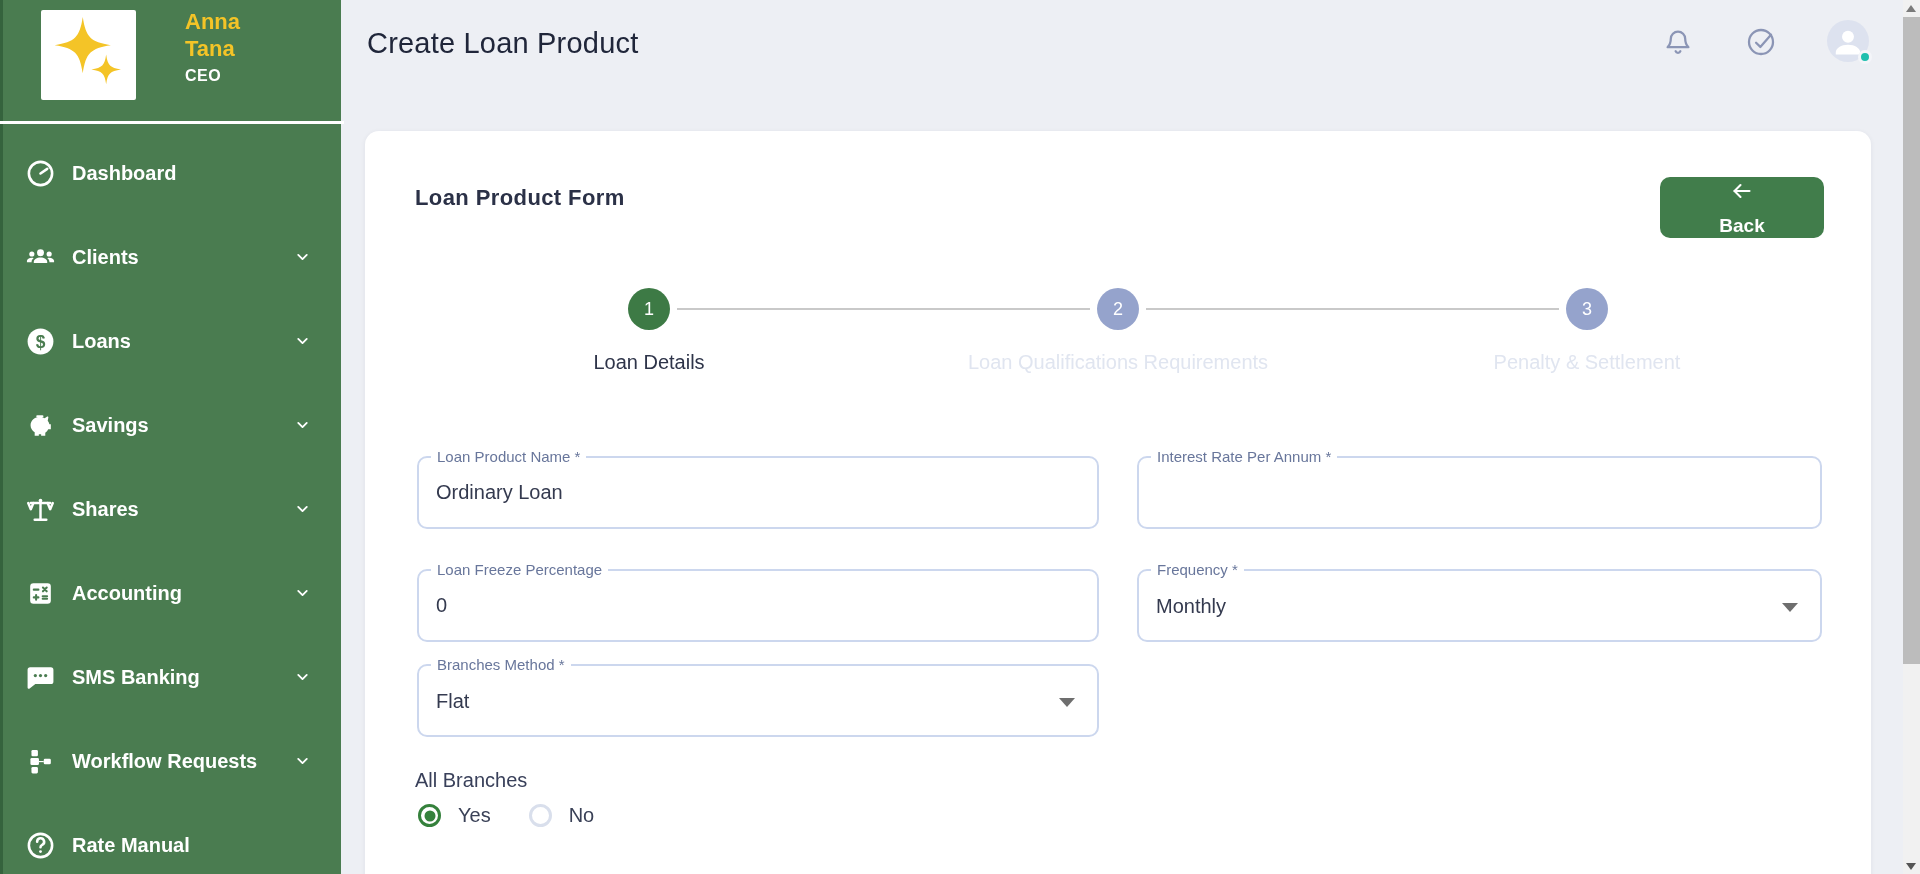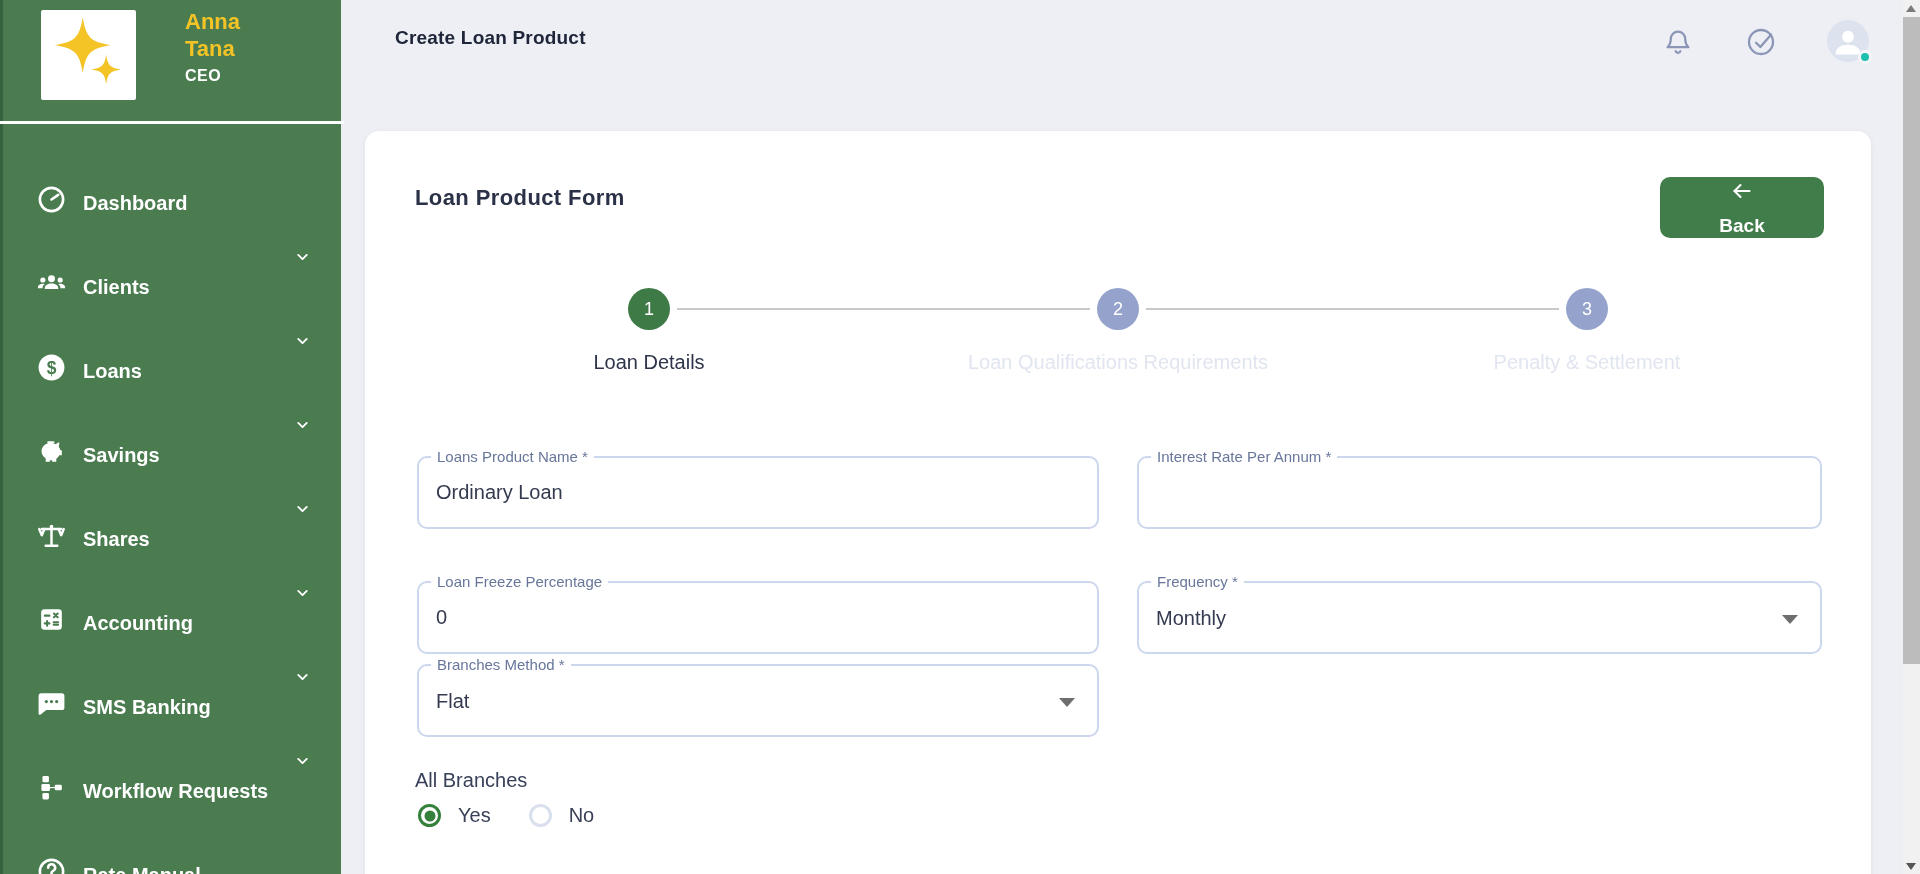--- a/index.html
+++ b/index.html
@@ -18,33 +18,33 @@
     position: absolute; left: 38px; top: 10px; width: 95px; height: 90px;
     background: #ffffff; border-radius: 2px;
     display: flex; align-items: center; justify-content: center;
   }
   .user-block { position: absolute; left: 182px; top: 8px; }
   .user-name { color: #f4c427; font-size: 22px; font-weight: bold; line-height: 27px; }
   .user-role { color: #ffffff; font-size: 16px; font-weight: bold; margin-top: 5px; letter-spacing: .5px; }
   .sidebar-divider { position: absolute; left: -3px; top: 121px; width: 344px; height: 3px; background: #ffffff; }
   .nav { position: absolute; left: 0; top: 131px; width: 100%; }
   .nav-item {
-    position: relative; height: 84px; display: flex; align-items: flex-end;
-    padding-left: 33px; cursor: pointer;
+    position: relative; height: 84px; display: flex; align-items: center;
+    padding-left: 22px; cursor: pointer;
   }
   .nav-icon { width: 31px; height: 31px; display: flex; align-items: center; justify-content: center; flex: 0 0 31px; }
   .nav-icon svg { width: 31px; height: 31px; }
   .nav-label { color: #ffffff; font-size: 20px; font-weight: bold; margin-left: 16px; white-space: nowrap; }
   .nav-chevron { position: absolute; left: 291px; top: 50%; transform: translateY(-50%); width: 17px; height: 17px; }
   .nav-chevron svg { width: 17px; height: 17px; }
   
   .main { position: absolute; left: 341px; top: 0; width: 1579px; height: 874px; background: #edeff4; }
   .page-title {
     position: absolute; left: 26px; top: 27px;
-    font-size: 19px; font-weight: bold; color: #20263a; letter-spacing: .2px; margin-left: 28px;
+    font-size: 29px; font-weight: normal; color: #20263a; letter-spacing: .2px;
   }
   .hdr-icon { position: absolute; top: 26px; width: 32px; height: 32px; cursor: pointer; }
   .hdr-icon svg { width: 32px; height: 32px; }
   .hdr-bell { left: 1321px; }
   .hdr-check { left: 1404px; }
   .avatar {
     position: absolute; left: 1486px; top: 20px; width: 42px; height: 42px;
     border-radius: 50%; background: #dde2ef; cursor: pointer;
   }
   .avatar svg { width: 42px; height: 42px; }
@@ -84,21 +84,21 @@
   .line-2 { left: 781px; width: 413px; }
   .step-label { position: absolute; top: 220px; transform: translateX(-50%); font-size: 20px; white-space: nowrap; }
   .step-label.active { color: #2e3449; }
   .step-label.upcoming { color: #e0e5f0; text-align: right; }
   .sl-1 { left: 284px; } .sl-2 { left: 753px; } .sl-3 { left: 1222px; }
   
   .field {
     position: absolute; height: 73px; background: #fff;
     border: 2px solid #ccd7ee; border-radius: 10px;
   }
-  .f-r1 { top: 325px; } .f-r2 { top: 450px; } .f-r3 { top: 533px; }
+  .f-r1 { top: 325px; } .f-r2 { top: 438px; } .f-r3 { top: 533px; }
   .f-c1 { left: 52px; width: 682px; } .f-c2 { left: 772px; width: 685px; }
   .field-label {
     position: absolute; top: -10px; left: 12px; background: #fff; padding: 0 6px;
     font-size: 15px; color: #68769b; white-space: nowrap;
   }
   .field-input {
     position: absolute; left: 17px; top: 0; width: calc(100% - 60px); height: 100%;
     border: none; outline: none; background: transparent;
     font-family: "Liberation Sans", sans-serif; font-size: 20px; color: #343a4f;
   }
@@ -345,21 +345,21 @@
     <div class="step-line line-1"></div>
     <div class="step-line line-2"></div>
     <div class="step-circle step-1">1</div>
     <div class="step-circle step-2">2</div>
     <div class="step-circle step-3">3</div>
     <div class="step-label active sl-1">Loan Details</div>
     <div class="step-label upcoming sl-2">Loan Qualifications Requirements</div>
     <div class="step-label upcoming sl-3">Penalty &amp; Settlement</div>
 
     <div class="field f-r1 f-c1">
-      <span class="field-label">Loans Product Name *</span>
+      <span class="field-label">Loan Product Name *</span>
       <input class="field-input" type="text" value="Ordinary Loan" style="">
     </div>
     <div class="field f-r1 f-c2">
       <span class="field-label">Interest Rate Per Annum *</span>
     </div>
 
     <div class="field f-r2 f-c1">
       <span class="field-label">Loan Freeze Percentage</span>
       <input class="field-input" type="text" value="0" style="">
     </div>

